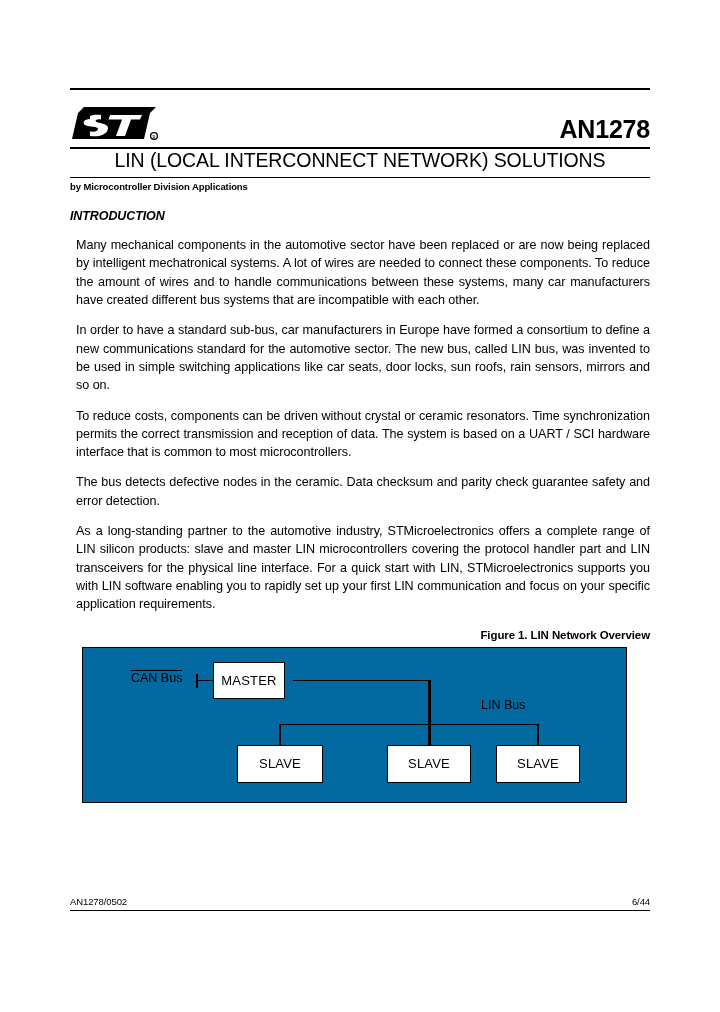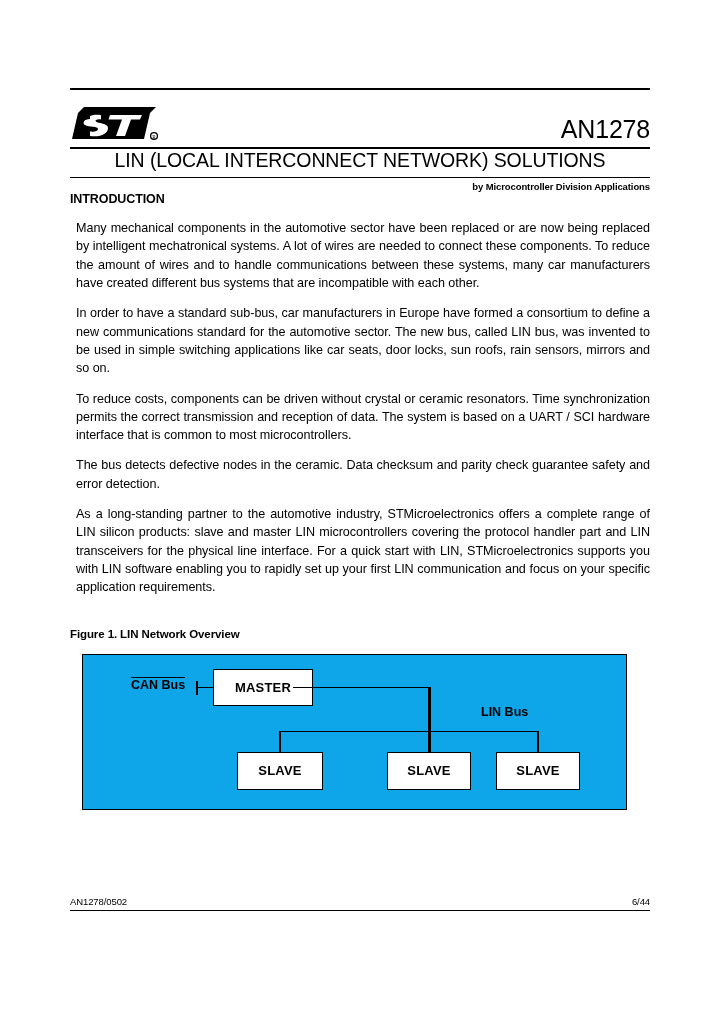--- a/index.html
+++ b/index.html
@@ -50,21 +50,21 @@
     flex: none;
   }
   .logo-wrap svg { display: block; }
   .doc-titles {
     text-align: right;
     line-height: 1.04;
     padding-bottom: 1px;
   }
   .doc-number {
     font-size: 25px;
-    font-weight: normal;
+    font-weight: bold;
     letter-spacing: -0.2px;
   }
   .doc-kind {
     font-size: 25px;
     font-weight: bold;
     letter-spacing: -0.2px;
   }
 
   
   .title-block {
@@ -74,61 +74,62 @@
     font-size: 19.5px;
     letter-spacing: -0.1px;
     white-space: nowrap;
   }
   .title-rule {
     height: 0;
     border-top: 1.5px solid #000;
     margin-top: 5px;
   }
   .byline {
-    text-align: right;
+    text-align: left;
     font-size: 9.5px;
     font-weight: bold;
     margin-top: 3px;
     letter-spacing: -0.1px;
   }
 
   
   .section-head {
     font-size: 12.5px;
     font-weight: bold;
-    margin-top: 0;
-    letter-spacing: -0.1px;
+    margin-top: 17px;
+    letter-spacing: -0.1px;
+    font-style: italic;
   }
   p.body-text {
     font-size: 12.6px;
     line-height: 1.455;
     margin: 12px 0 0 6px;
     text-align: justify;
     letter-spacing: -0.05px;
   }
   p.body-text:first-of-type { margin-top: 13px; }
 
   .figure-caption {
     font-size: 11.5px;
     font-weight: bold;
-    margin-top: 31px;
-    letter-spacing: -0.1px;
+    margin-top: 15px;
+    letter-spacing: -0.1px;
+    text-align: right;
   }
 
   
   .figure-frame {
     position: relative;
-    margin-top: 14px;
+    margin-top: 6px;
     margin-left: 12px;
     width: 545px;
     height: 156px;
     border: 1.5px solid #000;
-    background: #0ea5e9;
+    background: #0369a1;
     box-sizing: border-box;
-    font-weight: bold;
   }
   .node {
     position: absolute;
     border: 1.5px solid #000;
     background: #fff;
     box-sizing: border-box;
     display: flex;
     align-items: center;
     justify-content: center;
     font-size: 13px;
@@ -218,21 +219,21 @@
 
     <div class="figure-frame">
 
       <div class="fig-label" style="left:48px; top:22px;">
         <span class="overline">CAN Bus</span>
       </div>
 
       <div class="wire" style="left:113px; top:26px; width:1.6px; height:14px;"></div>
       <div class="wire" style="left:113px; top:32px; width:17px; height:1.6px;"></div>
 
-      <div class="node" style="left:130px; top:14px; width:100px; height:37px;">
+      <div class="node" style="left:130px; top:14px; width:72px; height:37px;">
         <span>MASTER</span>
       </div>
 
       <div class="wire" style="left:210px; top:32px; width:138px; height:1.6px;"></div>
 
       <div class="wire" style="left:345px; top:32px; width:3px; height:66px;"></div>
 
       <div class="fig-label" style="left:398px; top:50px;">LIN Bus</div>
 
       <div class="wire" style="left:196px; top:76px; width:259px; height:1.6px;"></div>

